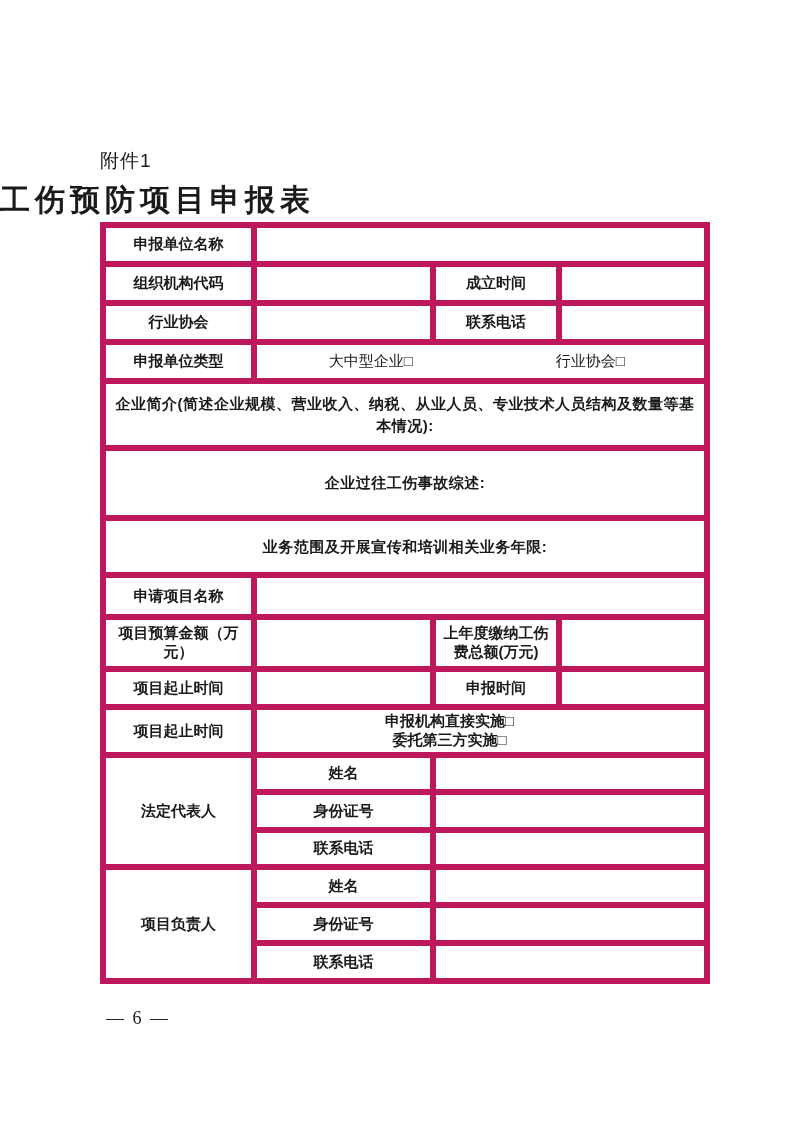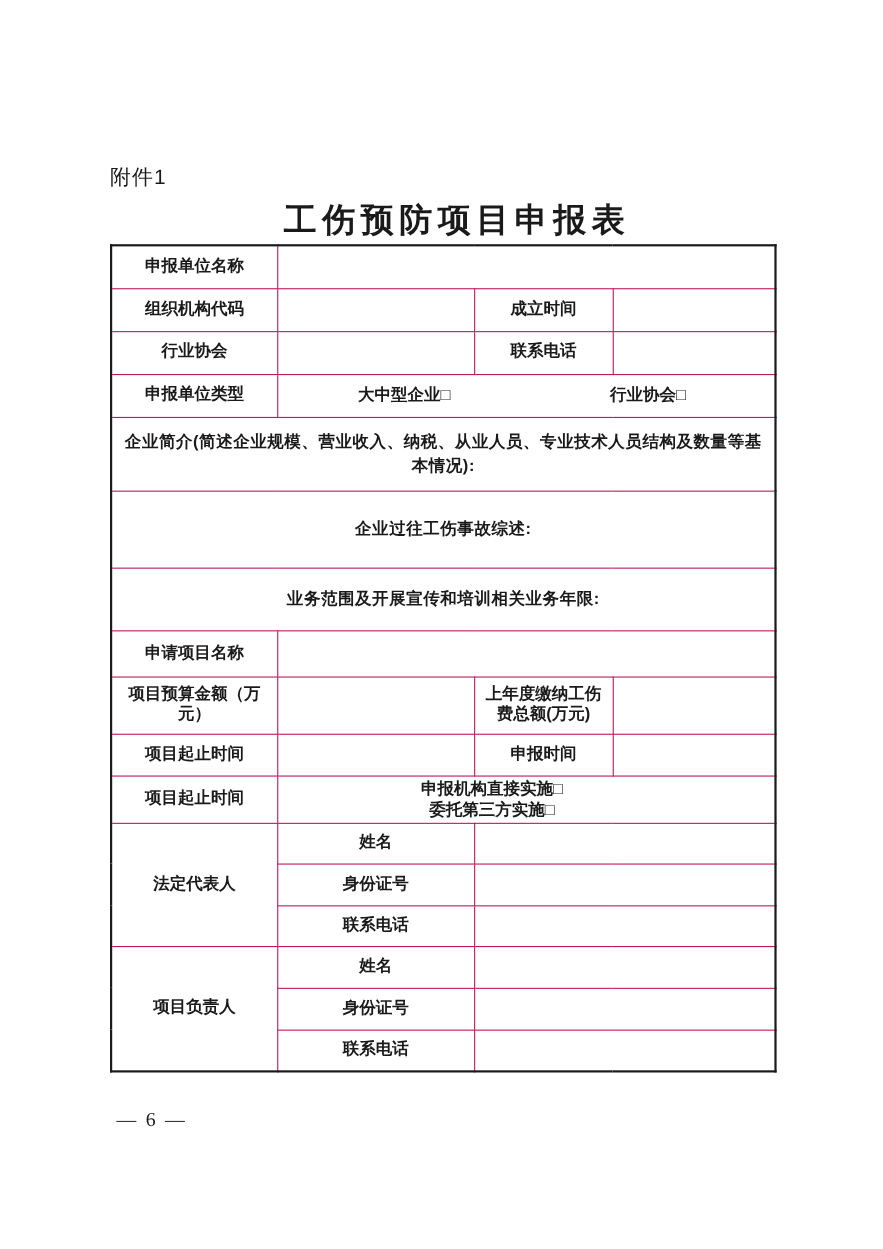--- a/index.html
+++ b/index.html
@@ -15,36 +15,34 @@
     position: absolute;
     left: 100px; top: 148px;
     font-size: 19px;
     font-weight: normal;
     letter-spacing: 1px;
   }
   .doc-title {
     position: absolute;
     left: 0; top: 180px;
     width: 803px;
-    text-align: center;
     font-size: 30px;
     font-weight: bold;
     letter-spacing: 5px;
-    padding-left: 28px;
   }
   table.form {
     position: absolute;
     left: 100px; top: 222px;
     width: 604px;
     border-collapse: collapse;
     table-layout: fixed;
     border: 2px solid #1a1a1a;
   }
   table.form td {
-    border: 1px solid #be185d;
+    border: 6px solid #be185d;
     font-size: 15px;
     padding: 2px 4px;
     vertical-align: middle;
   }
   td.lbl {
     text-align: center;
     font-weight: bold;
     line-height: 1.25;
   }
   td.field { background: #fff; }
@@ -53,21 +51,21 @@
     text-align: center;
     font-weight: bold;
     padding: 5px 7px;
     line-height: 1.45;
     letter-spacing: 0.5px;
   }
   .opts-centered {
     display: flex;
     align-items: center;
   }
-  .opts-centered span { flex: 1; text-align: center; font-weight: bold; }
+  .opts-centered span { flex: 1; text-align: center; font-weight: normal; }
   .opts-impl {
     display: flex;
     align-items: center;
     justify-content: space-between;
     padding-right: 62px;
     flex-direction: column;
   }
   .opts-impl span { font-weight: bold; }
   .row-h39 { height: 39px; }
   .row-h42 { height: 42px; }

